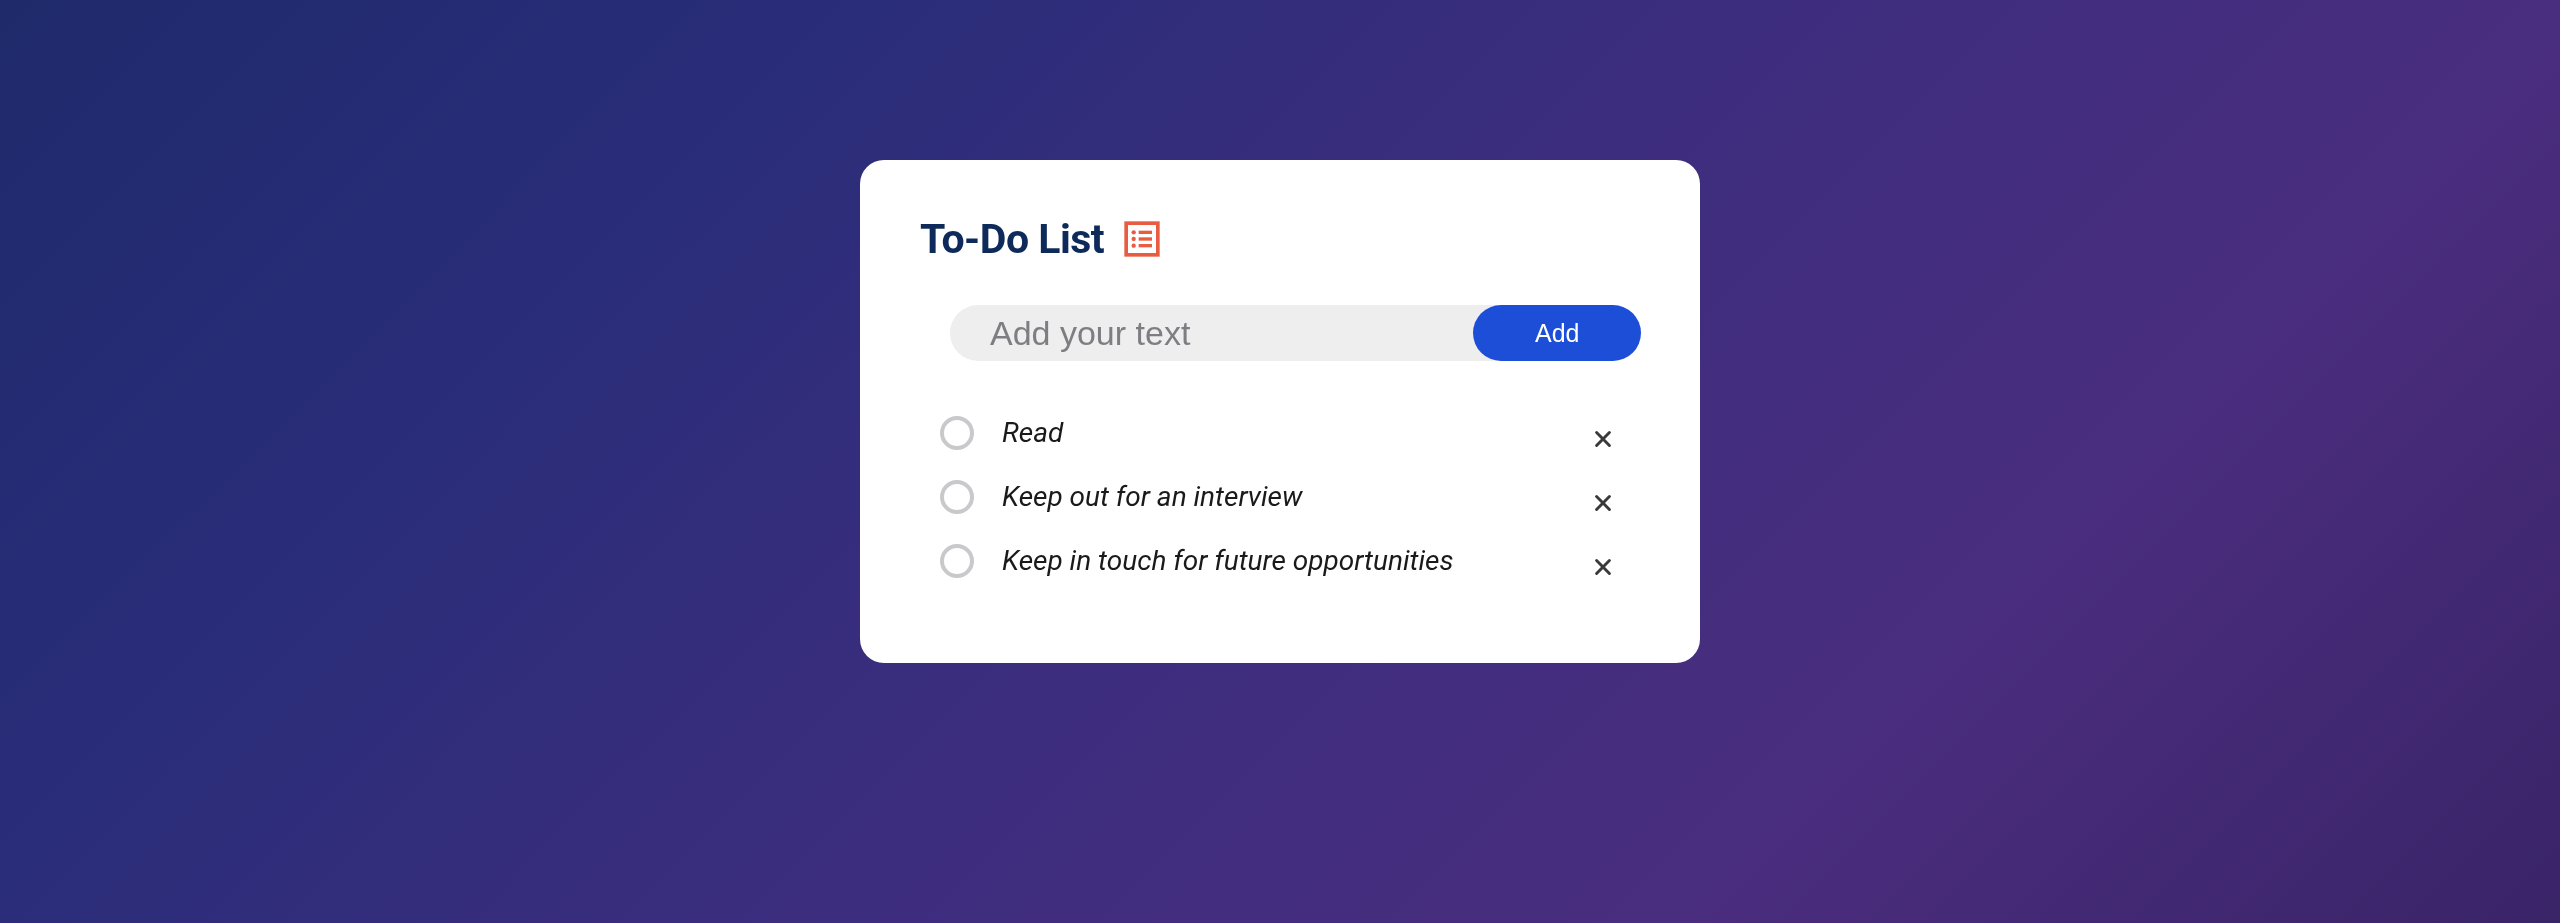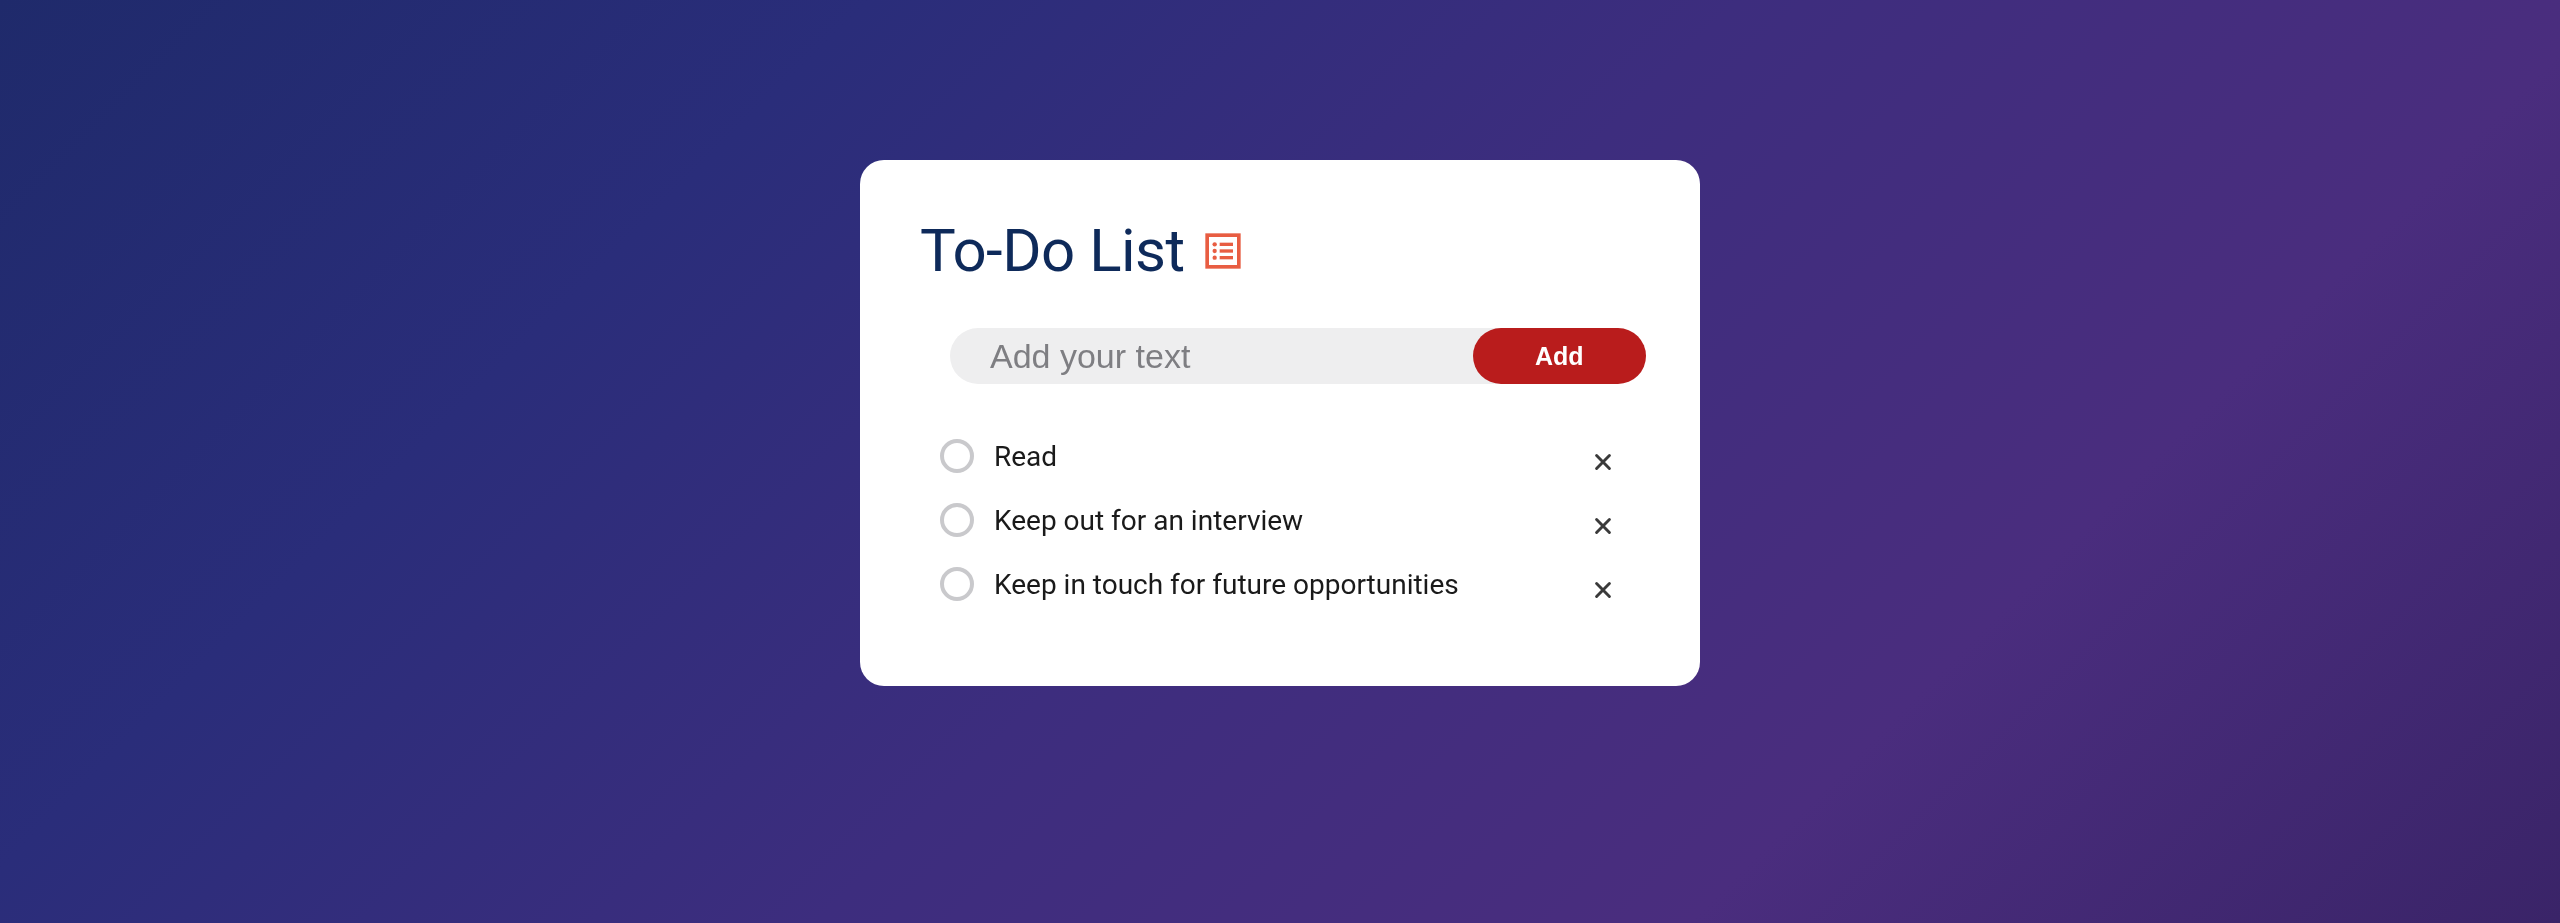--- a/index.html
+++ b/index.html
@@ -23,22 +23,22 @@
       width: 840px;
       padding: 55px 60px 85px 60px;
     }
     .header {
       display: flex;
       align-items: center;
       gap: 18px;
       margin-bottom: 42px;
     }
     .title {
-      font-size: 60px;
-      font-weight: 400;
+      font-size: 41px;
+      font-weight: 700;
       color: #0e2a5a;
       letter-spacing: -0.5px;
       text-align: center;
     }
     .title-icon svg {
       display: block;
     }
     .input-row {
       display: flex;
       align-items: stretch;
@@ -55,38 +55,38 @@
       font-size: 34px;
       color: #2c2c2c;
       outline: none;
       border-radius: 999px 0 0 999px;
     }
     .text-input::placeholder {
       color: #7e7e82;
     }
     .add-btn {
       border: none;
-      background: #b91c1c;
+      background: #1d4ed8;
       color: #ffffff;
       font-size: 25px;
-      font-weight: 700;
+      font-weight: 400;
       padding: 0 62px;
       border-radius: 999px;
       cursor: pointer;
     }
     .list {
       display: flex;
       flex-direction: column;
       gap: 30px;
       padding: 0 20px;
     }
     .item {
       display: flex;
-      align-items: center;
-      gap: 20px;
+      gap: 28px;
+      font-style: italic;
     }
     .check {
       width: 34px;
       height: 34px;
       border: 4px solid #c9c9cc;
       border-radius: 50%;
       cursor: pointer;
       flex-shrink: 0;
     }
     .item-text {

